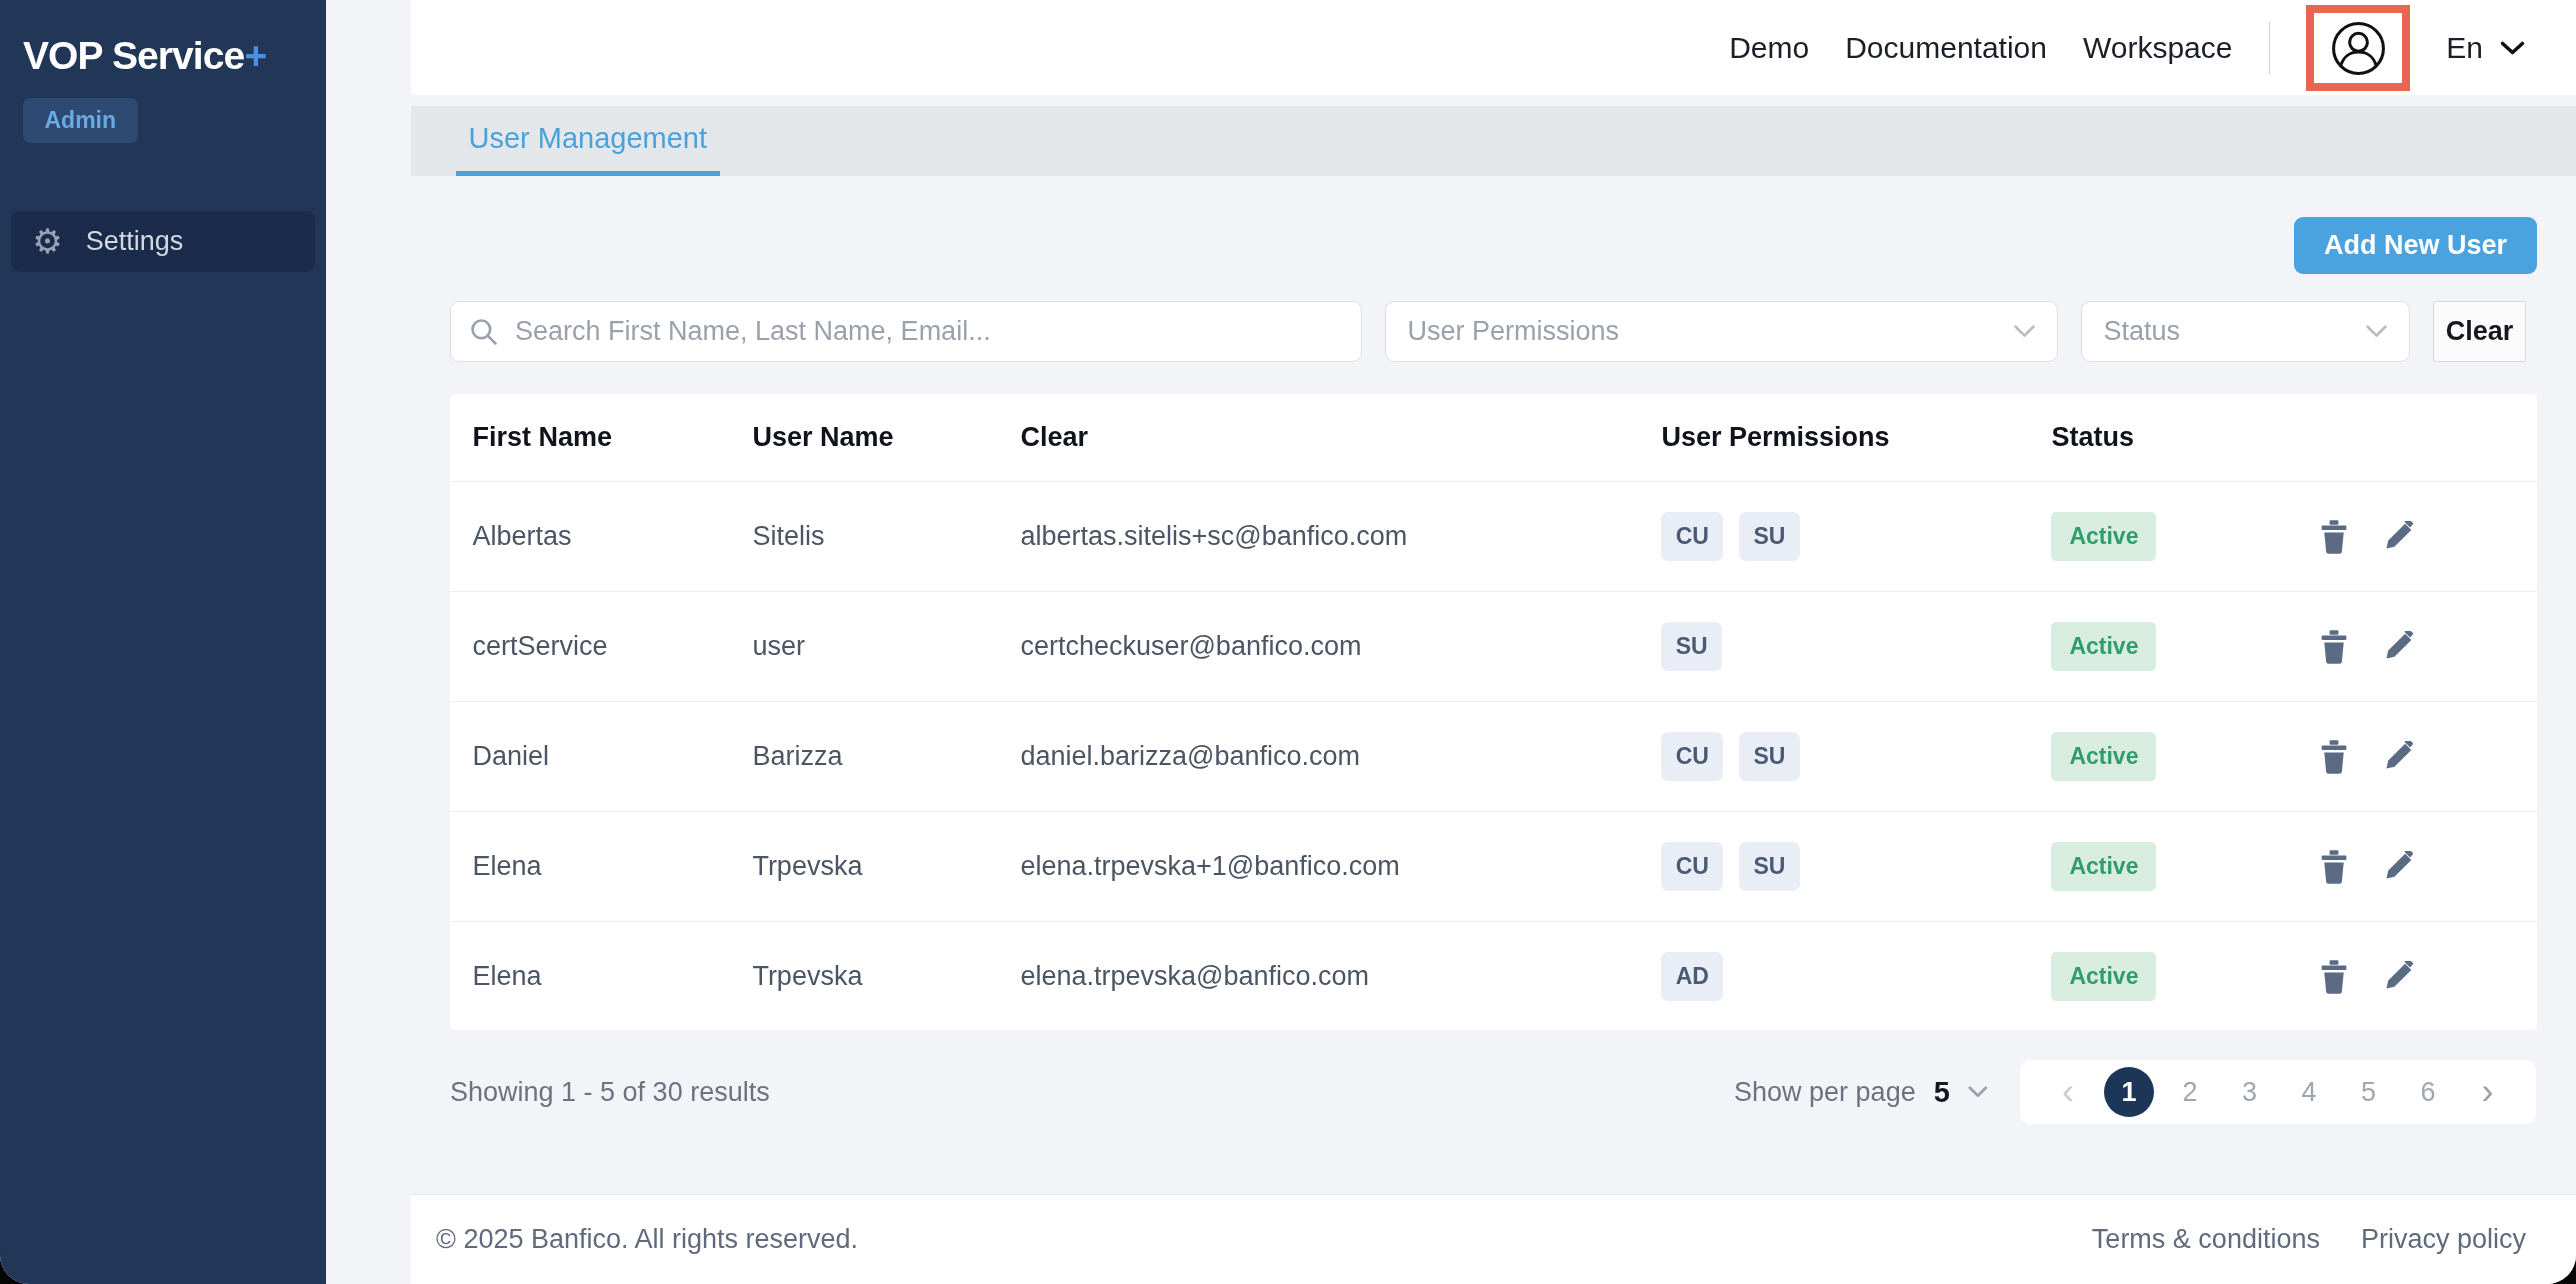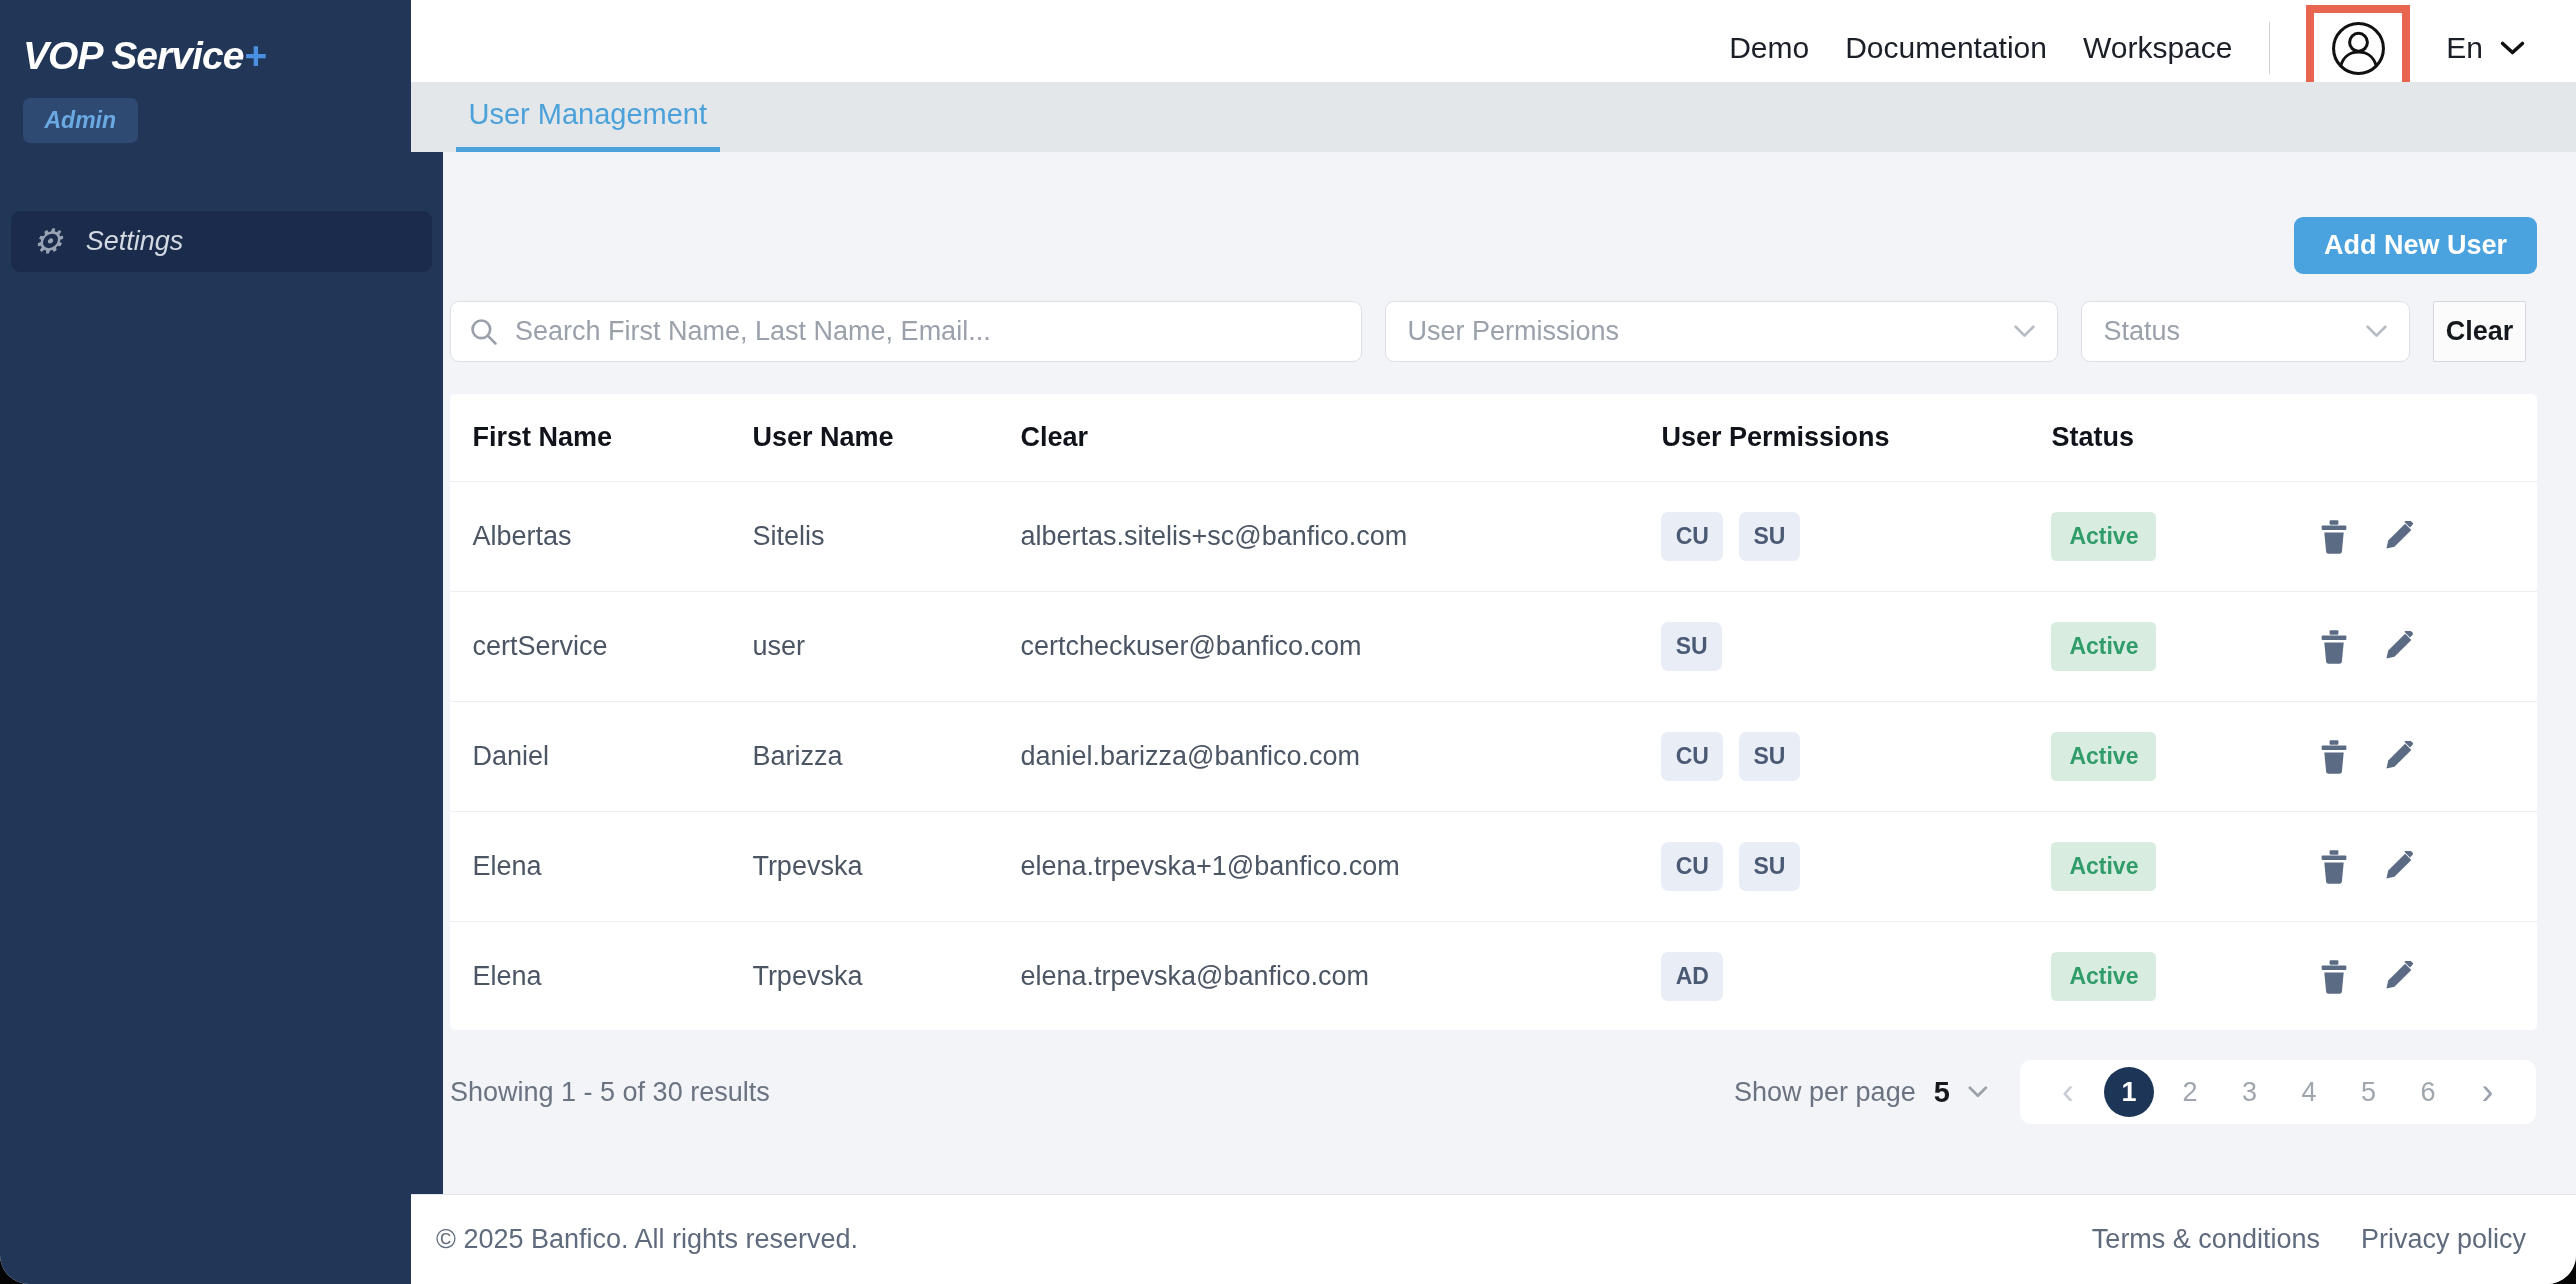--- a/index.html
+++ b/index.html
@@ -1,37 +1,37 @@
 <!DOCTYPE html>
 <html style="font-size:14.3px"><head>
 <meta charset="utf-8">
 <style>
   * { margin:0; padding:0; box-sizing:border-box; }
   html,body { width:2576px; height:1284px; background:#050505; font-family:"Liberation Sans", sans-serif; }
   .window { position:relative; width:2576px; height:1284px; background:#f2f4f8; border-radius:0 0 29px 29px; overflow:hidden; }
 
   
-  .sidebar { position:absolute; left:0; top:0; width:443px; height:100%; background:#223758;font-style:italic; }
+  .sidebar { position:absolute; left:0; top:0; width:326px; height:100%; background:#223758; }
   .logo { padding:34px 23px 0 23px; font-size:39px; font-weight:bold; color:#ffffff; letter-spacing:-0.9px; }
   .logo .plus { color:#4a90e2; font-weight:bold; }
   .admin-badge { display:inline-block; margin:19.7px 0 0 23px; background:#2e4a73; color:#6aa9e2; font-size:23px; font-weight:bold; padding:9px 21.5px; border-radius:7.2px; }
   .side-nav { margin-top:68px; padding:0 10.7px; }
   .side-item { display:flex; align-items:center; gap:23px; height:61px; background:#1a2b4b; border-radius:9px; padding-left:21.5px; color:#d3d9e2; font-size:27px; cursor:pointer; }
   .gear { font-size:34px; color:#97a2b3; line-height:1; }
 
   
   .topbar { position:absolute; left:411px; top:0; right:0; height:95px; background:#ffffff; display:flex; align-items:center; justify-content:flex-end; gap:36px; padding-right:50px; }
   .nav-link { font-size:30px; color:#1b1f27; cursor:pointer; }
   .nav-sep { width:1.8px; height:52px; background:#cdd2d9; }
   .profile-box { width:104px; height:86px; border:8px solid #E8654F; background:#ffffff; display:flex; align-items:center; justify-content:center; margin-top:1.8px; cursor:pointer; }
   .lang { display:flex; align-items:center; gap:16px; cursor:pointer; }
   .lang-label { font-size:30px; color:#1b1f27; }
 
   
-  .tabbar { position:absolute; left:411px; top:82px; right:0; height:70px; background:#e3e7ea; }
+  .tabbar { position:absolute; left:411px; top:106px; right:0; height:70px; background:#e3e7ea; }
   .tab { position:absolute; left:45px; top:0; height:100%; padding:0 12.5px; display:flex; align-items:center; font-size:29px; color:#4ba2da; border-bottom:5.4px solid #4ba2da; cursor:pointer; }
 
   
   .content { position:absolute; left:411px; top:165px; right:0; bottom:90px; }
   .add-btn { position:absolute; top:52px; right:39px; height:57px; padding:0 30px; background:#4aa2de; color:#ffffff; font-size:27px; font-weight:bold; border:none; border-radius:9px; display:flex; align-items:center; cursor:pointer; }
 
   .filters { position:absolute; top:136px; left:39px; right:39px; display:flex; gap:23px; height:61px; }
   .search-box { width:912px; background:#ffffff; border:1.8px solid #dcdfe4; border-radius:9px; display:flex; align-items:center; gap:16px; padding:0 18px; }
   .search-box input { border:none; outline:none; flex:1; font-size:27px; color:#374151; font-family:"Liberation Sans", sans-serif; background:transparent; }
   .search-box input::placeholder { color:#9aa1ab; }

